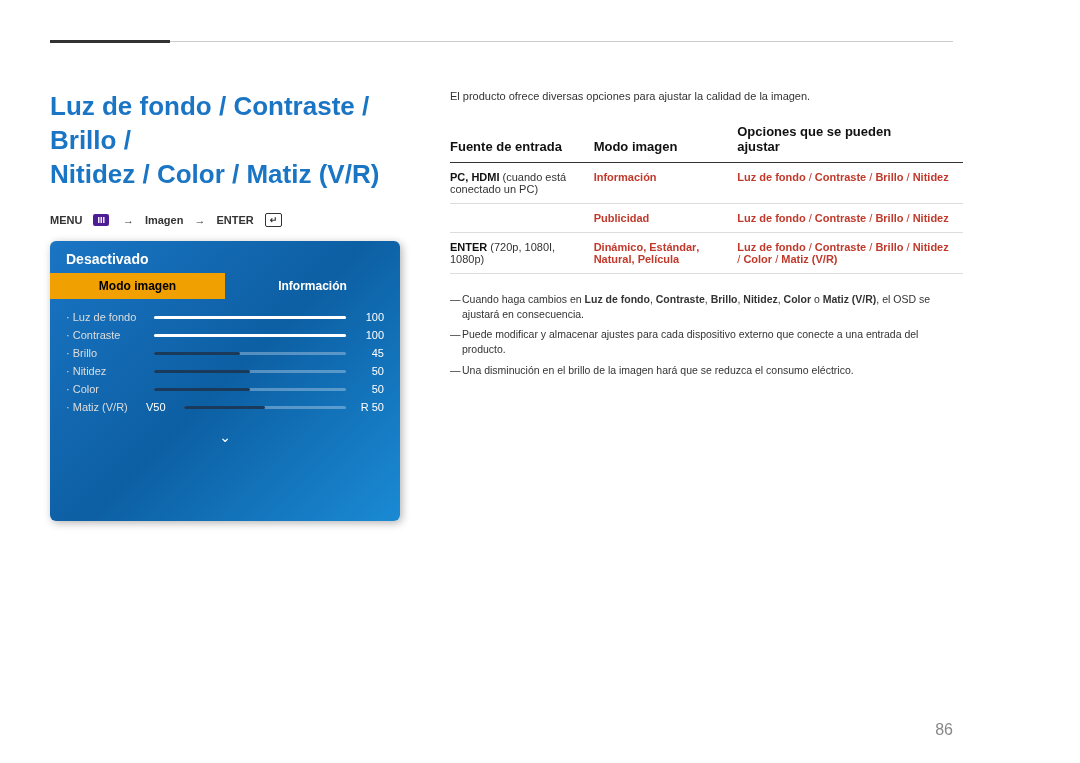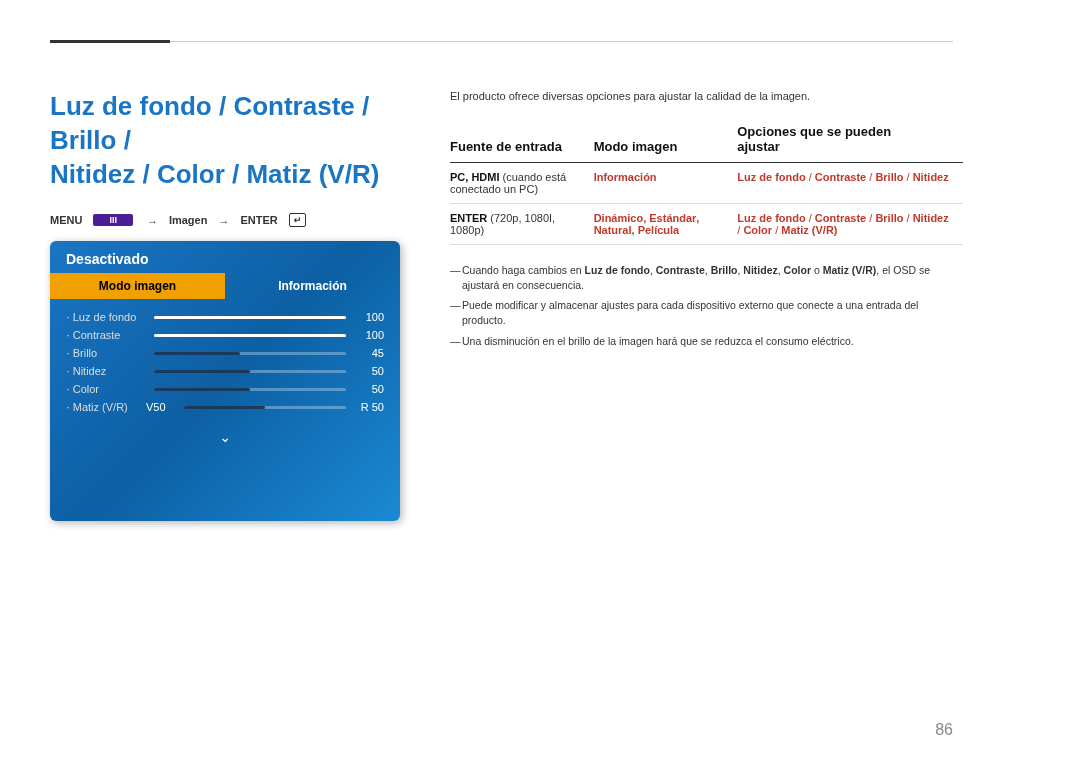--- a/index.html
+++ b/index.html
@@ -60,21 +60,21 @@
       color: #333;
       margin-bottom: 14px;
       font-weight: bold;
       gap: 8px;
     }
     .menu-path .menu-icon {
       display: inline-block;
       background: #4c1d95;
       color: #fff;
       font-size: 9px;
-      padding: 1px 16px;
+      padding: 1px 4px;
       margin: 0 3px;
       border-radius: 2px;
     }
     .menu-path .enter-icon {
       display: inline-block;
       border: 1.5px solid #333;
       border-radius: 2px;
       padding: 1px 4px;
       font-size: 9px;
       margin-left: 3px;
@@ -368,20 +368,31 @@
           <td>
             <span class="td-mode-link">Información</span>
           </td>
           <td>
             <span class="td-options-link">
               <strong>Luz de fondo</strong> / <strong>Contraste</strong> / <strong>Brillo</strong> / <strong>Nitidez</strong>
             </span>
           </td>
         </tr>
 
+        <tr>
+          <td></td>
+          <td>
+            <span class="td-mode-link">Publicidad</span>
+          </td>
+          <td>
+            <span class="td-options-link">
+              <strong>Luz de fondo</strong> / <strong>Contraste</strong> / <strong>Brillo</strong> / <strong>Nitidez</strong>
+            </span>
+          </td>
+        </tr>
 
         <tr>
           <td class="td-source-text">
             <span style="font-weight:bold; color:#111;">ENTER</span>
             <span> (720p, 1080I, 1080p)</span>
           </td>
           <td>
             <span class="td-mode-link"><strong>Dinámico</strong>, <strong>Estándar</strong>, <strong>Natural</strong>, <strong>Película</strong></span>
           </td>
           <td>

